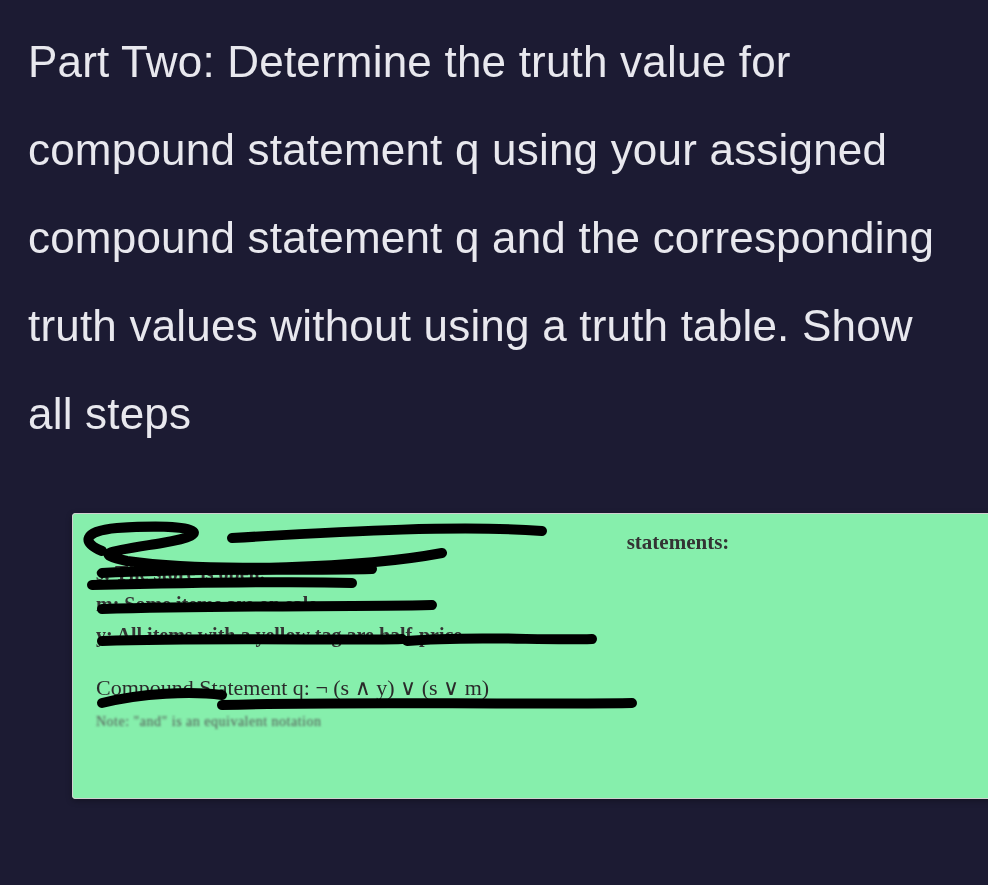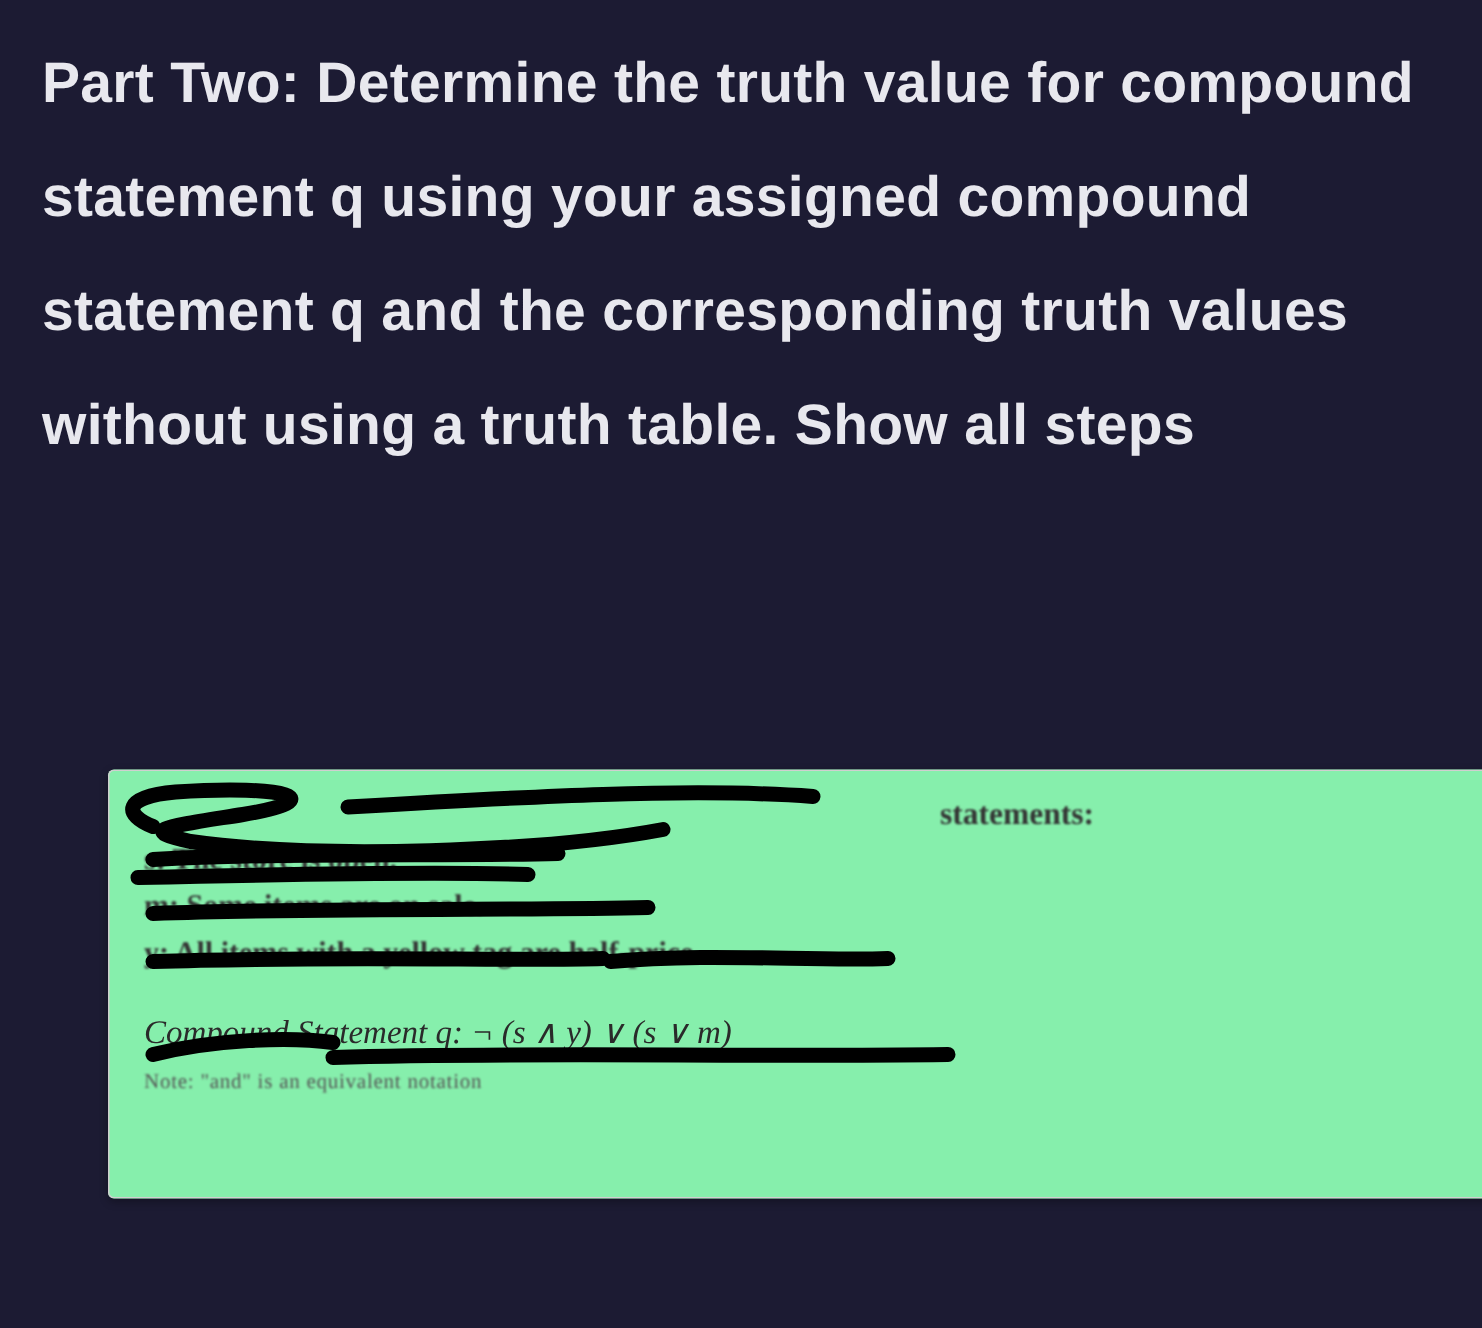--- a/index.html
+++ b/index.html
@@ -6,22 +6,22 @@
   body {
     background: #1c1b33;
     width: 988px;
     height: 885px;
     font-family: Arial, Helvetica, sans-serif;
     overflow: hidden;
     position: relative;
   }
   .instructions {
     color: #e8e8ee;
-    font-size: 38px;
-    font-weight: 700;
+    font-size: 44px;
+    font-weight: 400;
     line-height: 2.0;
     padding: 18px 28px 0 28px;
     letter-spacing: 0.2px;
   }
   .paper {
     position: absolute;
     left: 28px;
     top: 513px;
     width: 932px;
     height: 286px;
@@ -45,21 +45,21 @@
     color: #333;
     font-weight: 600;
   }
   .line {
     font-size: 21px;
     line-height: 1.45;
     margin-bottom: 2px;
     white-space: nowrap;
   }
   .line.sm { font-size: 20px; }
-  .line.x  { font-size: 22px; font-style: italic; }
+  .line.x  { font-size: 22px; }
   .spacer { height: 20px; }
   .tiny {
     font-size: 14px;
     color: #555;
     margin-top: 10px;
     filter: blur(0.8px);
     letter-spacing: 0.5px;
   }
   
   .scrib {

